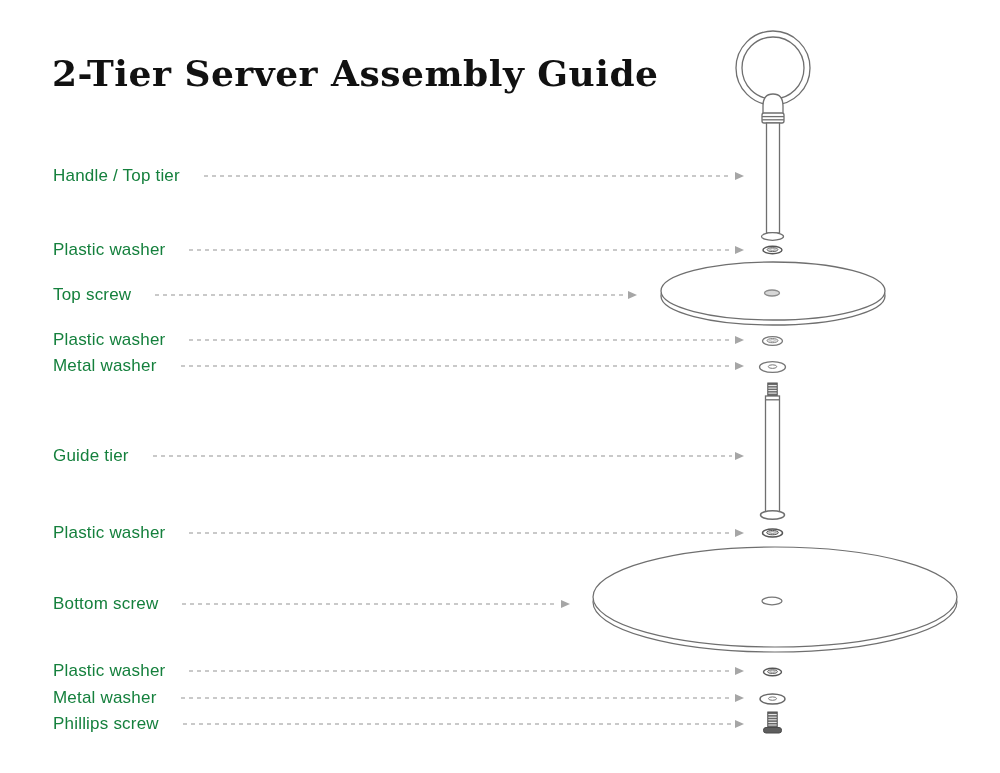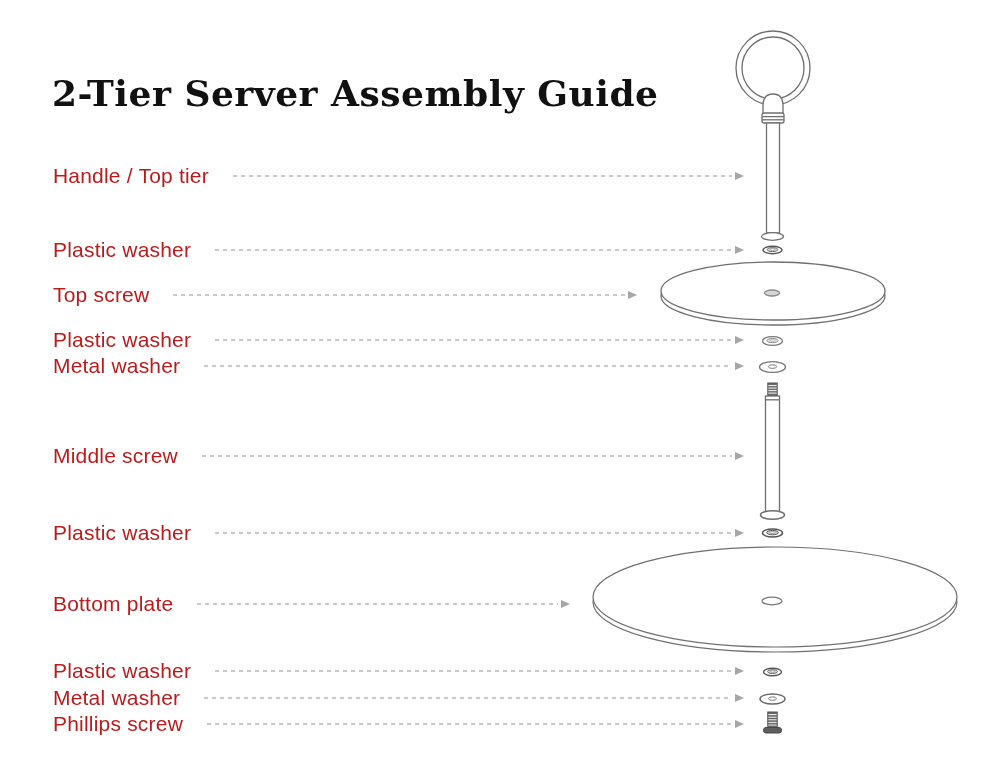--- a/index.html
+++ b/index.html
@@ -1,23 +1,23 @@
 <!DOCTYPE html>
 <html><head>
 <meta charset="utf-8">
 <style>
   html,body{margin:0;padding:0;background:#ffffff;}
   body{width:1000px;height:773px;position:relative;overflow:hidden;
        font-family:"Liberation Sans",sans-serif;}
-  .title{position:absolute;left:52px;top:72px;margin:0;
+  .title{position:absolute;left:52px;top:52px;margin:0;
          font-family:"DejaVu Serif","Liberation Serif",serif;
          font-weight:700;font-size:36px;letter-spacing:.5px;color:#111;
          white-space:nowrap;}
   .row{position:absolute;left:53px;height:22px;display:flex;align-items:center;}
-  .lbl{font-size:21px;color:#b91c1c;letter-spacing:.2px;white-space:nowrap;}
+  .lbl{font-size:17px;color:#15803d;letter-spacing:.2px;white-space:nowrap;}
   .dash{flex:1;height:1.5px;margin-left:24px;margin-right:3px;
         background:repeating-linear-gradient(90deg,#c9c9c9 0 4px,transparent 4px 8px);}
   .arrow{width:0;height:0;border-left:9px solid #a6a6a6;
          border-top:4px solid transparent;border-bottom:4px solid transparent;}
   svg{position:absolute;left:0;top:0;}
 </style>
 </head>
 <body>
 
 <h1 class="title">2-Tier Server Assembly Guide</h1>
@@ -41,31 +41,31 @@
   <span class="lbl">Plastic washer</span>
   <span class="dash"></span>
   <span class="arrow"></span>
 </div>
 <div class="row" style="top:355px;width:691px">
   <span class="lbl">Metal washer</span>
   <span class="dash"></span>
   <span class="arrow"></span>
 </div>
 <div class="row" style="top:445px;width:691px">
-  <span class="lbl">Middle screw</span>
+  <span class="lbl">Guide tier</span>
   <span class="dash"></span>
   <span class="arrow"></span>
 </div>
 <div class="row" style="top:522px;width:691px">
   <span class="lbl">Plastic washer</span>
   <span class="dash"></span>
   <span class="arrow"></span>
 </div>
 <div class="row" style="top:593px;width:517px">
-  <span class="lbl">Bottom plate</span>
+  <span class="lbl">Bottom screw</span>
   <span class="dash"></span>
   <span class="arrow"></span>
 </div>
 <div class="row" style="top:660px;width:691px">
   <span class="lbl">Plastic washer</span>
   <span class="dash"></span>
   <span class="arrow"></span>
 </div>
 <div class="row" style="top:687px;width:691px">
   <span class="lbl">Metal washer</span>

